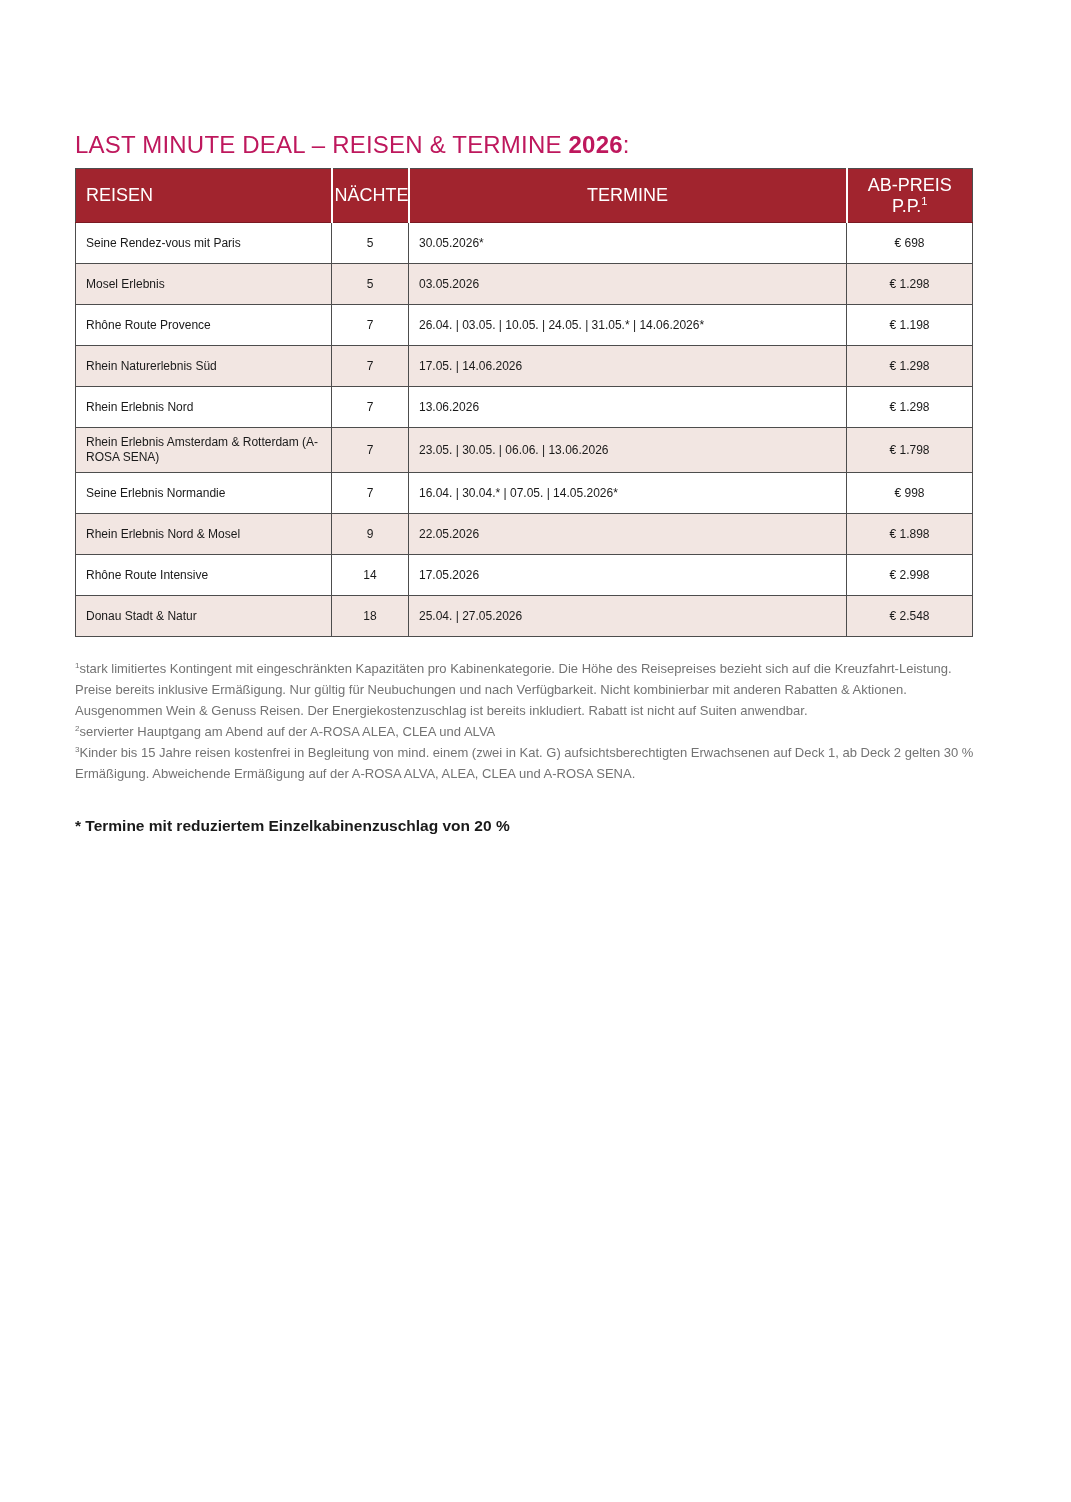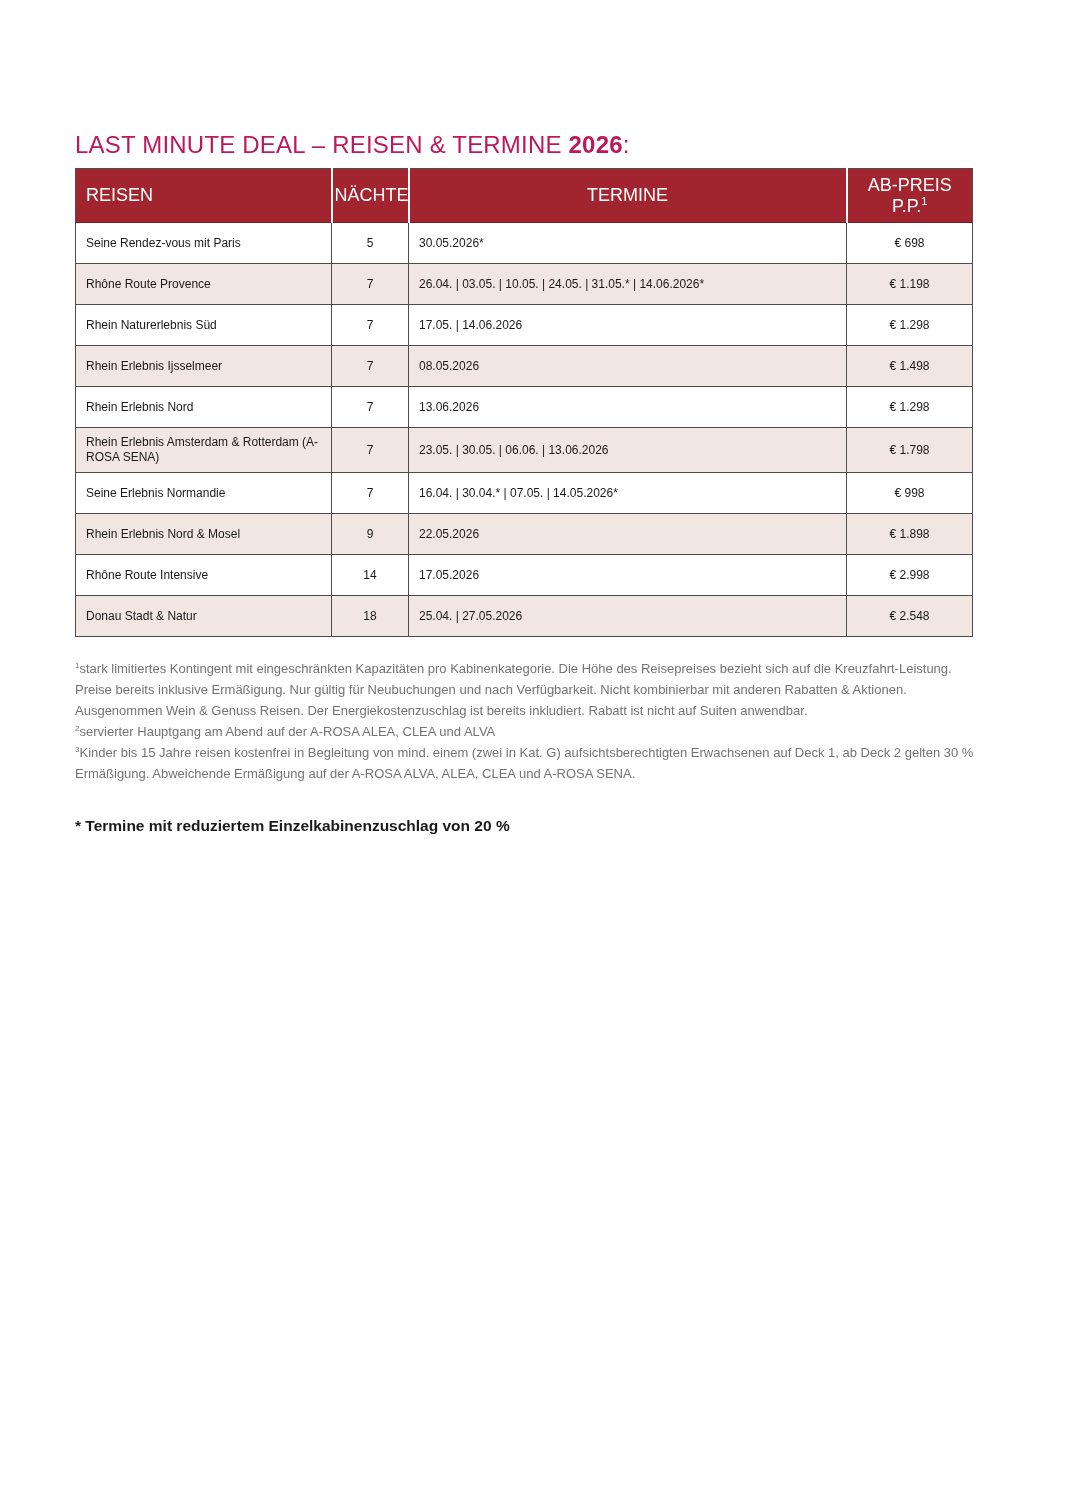--- a/index.html
+++ b/index.html
@@ -125,36 +125,36 @@
       </tr>
     </thead>
     <tbody>
       <tr>
         <td class="cell-reisen">Seine Rendez-vous mit Paris</td>
         <td class="cell-naechte">5</td>
         <td class="cell-termine">30.05.2026*</td>
         <td class="cell-preis">€ 698</td>
       </tr>
       <tr>
+        <td class="cell-reisen">Mosel Erlebnis</td>
+        <td class="cell-naechte">5</td>
+        <td class="cell-termine">03.05.2026</td>
+        <td class="cell-preis">€ 1.298</td>
+      </tr>
+      <tr>
         <td class="cell-reisen">Rhône Route Provence</td>
         <td class="cell-naechte">7</td>
         <td class="cell-termine">26.04. | 03.05. | 10.05. | 24.05. | 31.05.* | 14.06.2026*</td>
         <td class="cell-preis">€ 1.198</td>
       </tr>
       <tr>
         <td class="cell-reisen">Rhein Naturerlebnis Süd</td>
         <td class="cell-naechte">7</td>
         <td class="cell-termine">17.05. | 14.06.2026</td>
         <td class="cell-preis">€ 1.298</td>
-      </tr>
-      <tr>
-        <td class="cell-reisen">Rhein Erlebnis Ijsselmeer</td>
-        <td class="cell-naechte">7</td>
-        <td class="cell-termine">08.05.2026</td>
-        <td class="cell-preis">€ 1.498</td>
       </tr>
       <tr>
         <td class="cell-reisen">Rhein Erlebnis Nord</td>
         <td class="cell-naechte">7</td>
         <td class="cell-termine">13.06.2026</td>
         <td class="cell-preis">€ 1.298</td>
       </tr>
       <tr>
         <td class="cell-reisen">Rhein Erlebnis Amsterdam &amp; Rotterdam (A-ROSA SENA)</td>
         <td class="cell-naechte">7</td>

